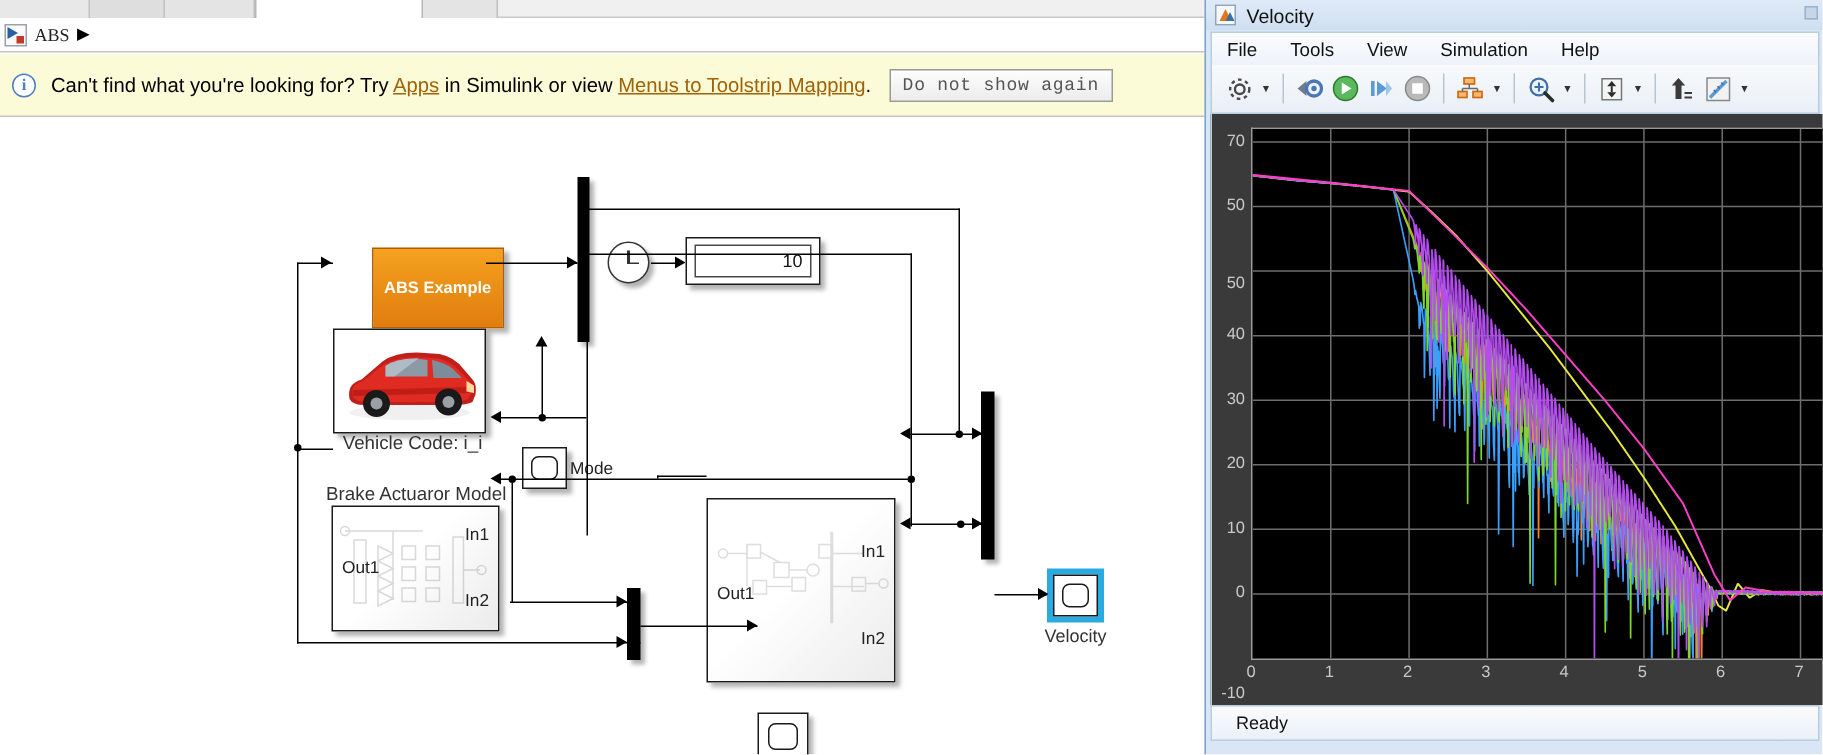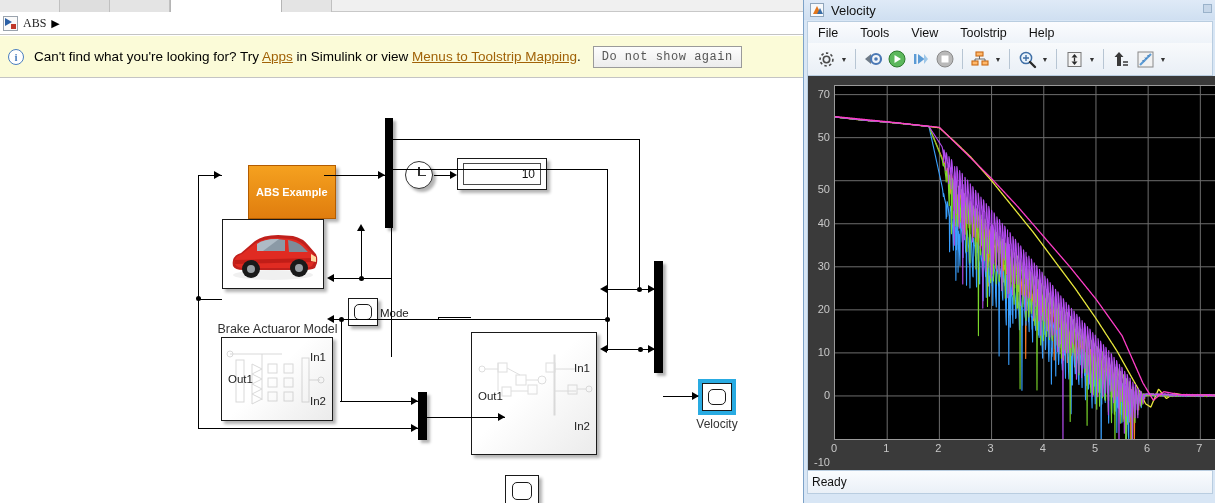--- a/index.html
+++ b/index.html
@@ -263,21 +263,21 @@
     font-size:11px; color:#c8c8c8; transform:translateY(-50%);
   }
   .xlbl-abs {
     position:absolute; font-size:11px; color:#c8c8c8; transform:translateX(-50%);
   }
 
   .sc-status {
     position:absolute; left:3px; top:470px; width:406px; height:24px;
     background:linear-gradient(#fafcfe,#eaf0f7);
     border:1px solid #b9cde0;
-    display:flex; align-items:center; padding-left:4px;
+    display:flex; align-items:center; padding-left:16px;
     font-size:12px; color:#111;
   }
 </style>
 </head>
 <body>
 
 <div id="simulink">
 
   <div class="tabstrip">
     <div class="tab-a"></div>
@@ -329,20 +329,21 @@
         <path d="M65 20 L69 21 Q77 23 82 29 L85 32 L66 32 Z" fill="#7d8c99"></path>
         <path d="M34 24 Q41 19 54 19 L56 19 L40 31 L34 31 Z" fill="#b6c3cd" opacity="0.8"></path>
         <path d="M12 40 L90 38 L90 42 L12 44 Z" fill="#a8120e" opacity="0.55"></path>
         <ellipse cx="28" cy="49" rx="9" ry="9" fill="#1a1a1a"></ellipse>
         <ellipse cx="28" cy="49" rx="4" ry="4" fill="#9aa0a5"></ellipse>
         <ellipse cx="76" cy="48" rx="9" ry="9" fill="#1a1a1a"></ellipse>
         <ellipse cx="76" cy="48" rx="4" ry="4" fill="#9aa0a5"></ellipse>
         <path d="M88 34 L93 37 L93 42 L88 41 Z" fill="#ffd9a0"></path>
       </svg>
     </div>
+    <div class="vlabel">Vehicle Code: i_i</div>
 
     <div class="brake-title">Brake Actuaror Model</div>
     <div class="brake-blk shadow">
       <svg width="109" height="81" viewBox="0 0 109 81" style="position:absolute;left:0;top:0;opacity:.32">
         <g stroke="#8a8a8a" fill="none" stroke-width="1">
           <line x1="8" y1="16" x2="60" y2="16"></line>
           <circle cx="8" cy="16" r="3"></circle>
           <rect x="14" y="22" width="8" height="42"></rect>
           <path d="M30 26 l10 5 l-10 5 z"></path>
             <path d="M30 36 l10 5 l-10 5 z"></path>
@@ -475,21 +476,21 @@
     <span class="sc-title">Velocity</span>
     <span class="sc-winbtns">
       <span class="sc-winbtn"></span>
     </span>
   </div>
 
   <div class="sc-menubar">
     <span class="sc-menu">File</span>
     <span class="sc-menu">Tools</span>
     <span class="sc-menu">View</span>
-    <span class="sc-menu">Toolstrip</span>
+    <span class="sc-menu">Simulation</span>
     <span class="sc-menu">Help</span>
   </div>
 
   <div class="sc-toolbar">
     <div class="tb-btn">
       <svg width="19" height="19" viewBox="0 0 19 19">
           <g fill="none" stroke="#4a4a4a" stroke-width="1.6">
             <circle cx="9.5" cy="9.5" r="3.2"></circle>
             <circle cx="9.5" cy="9.5" r="6.4" stroke-dasharray="2.4 2.4"></circle>
           </g>

